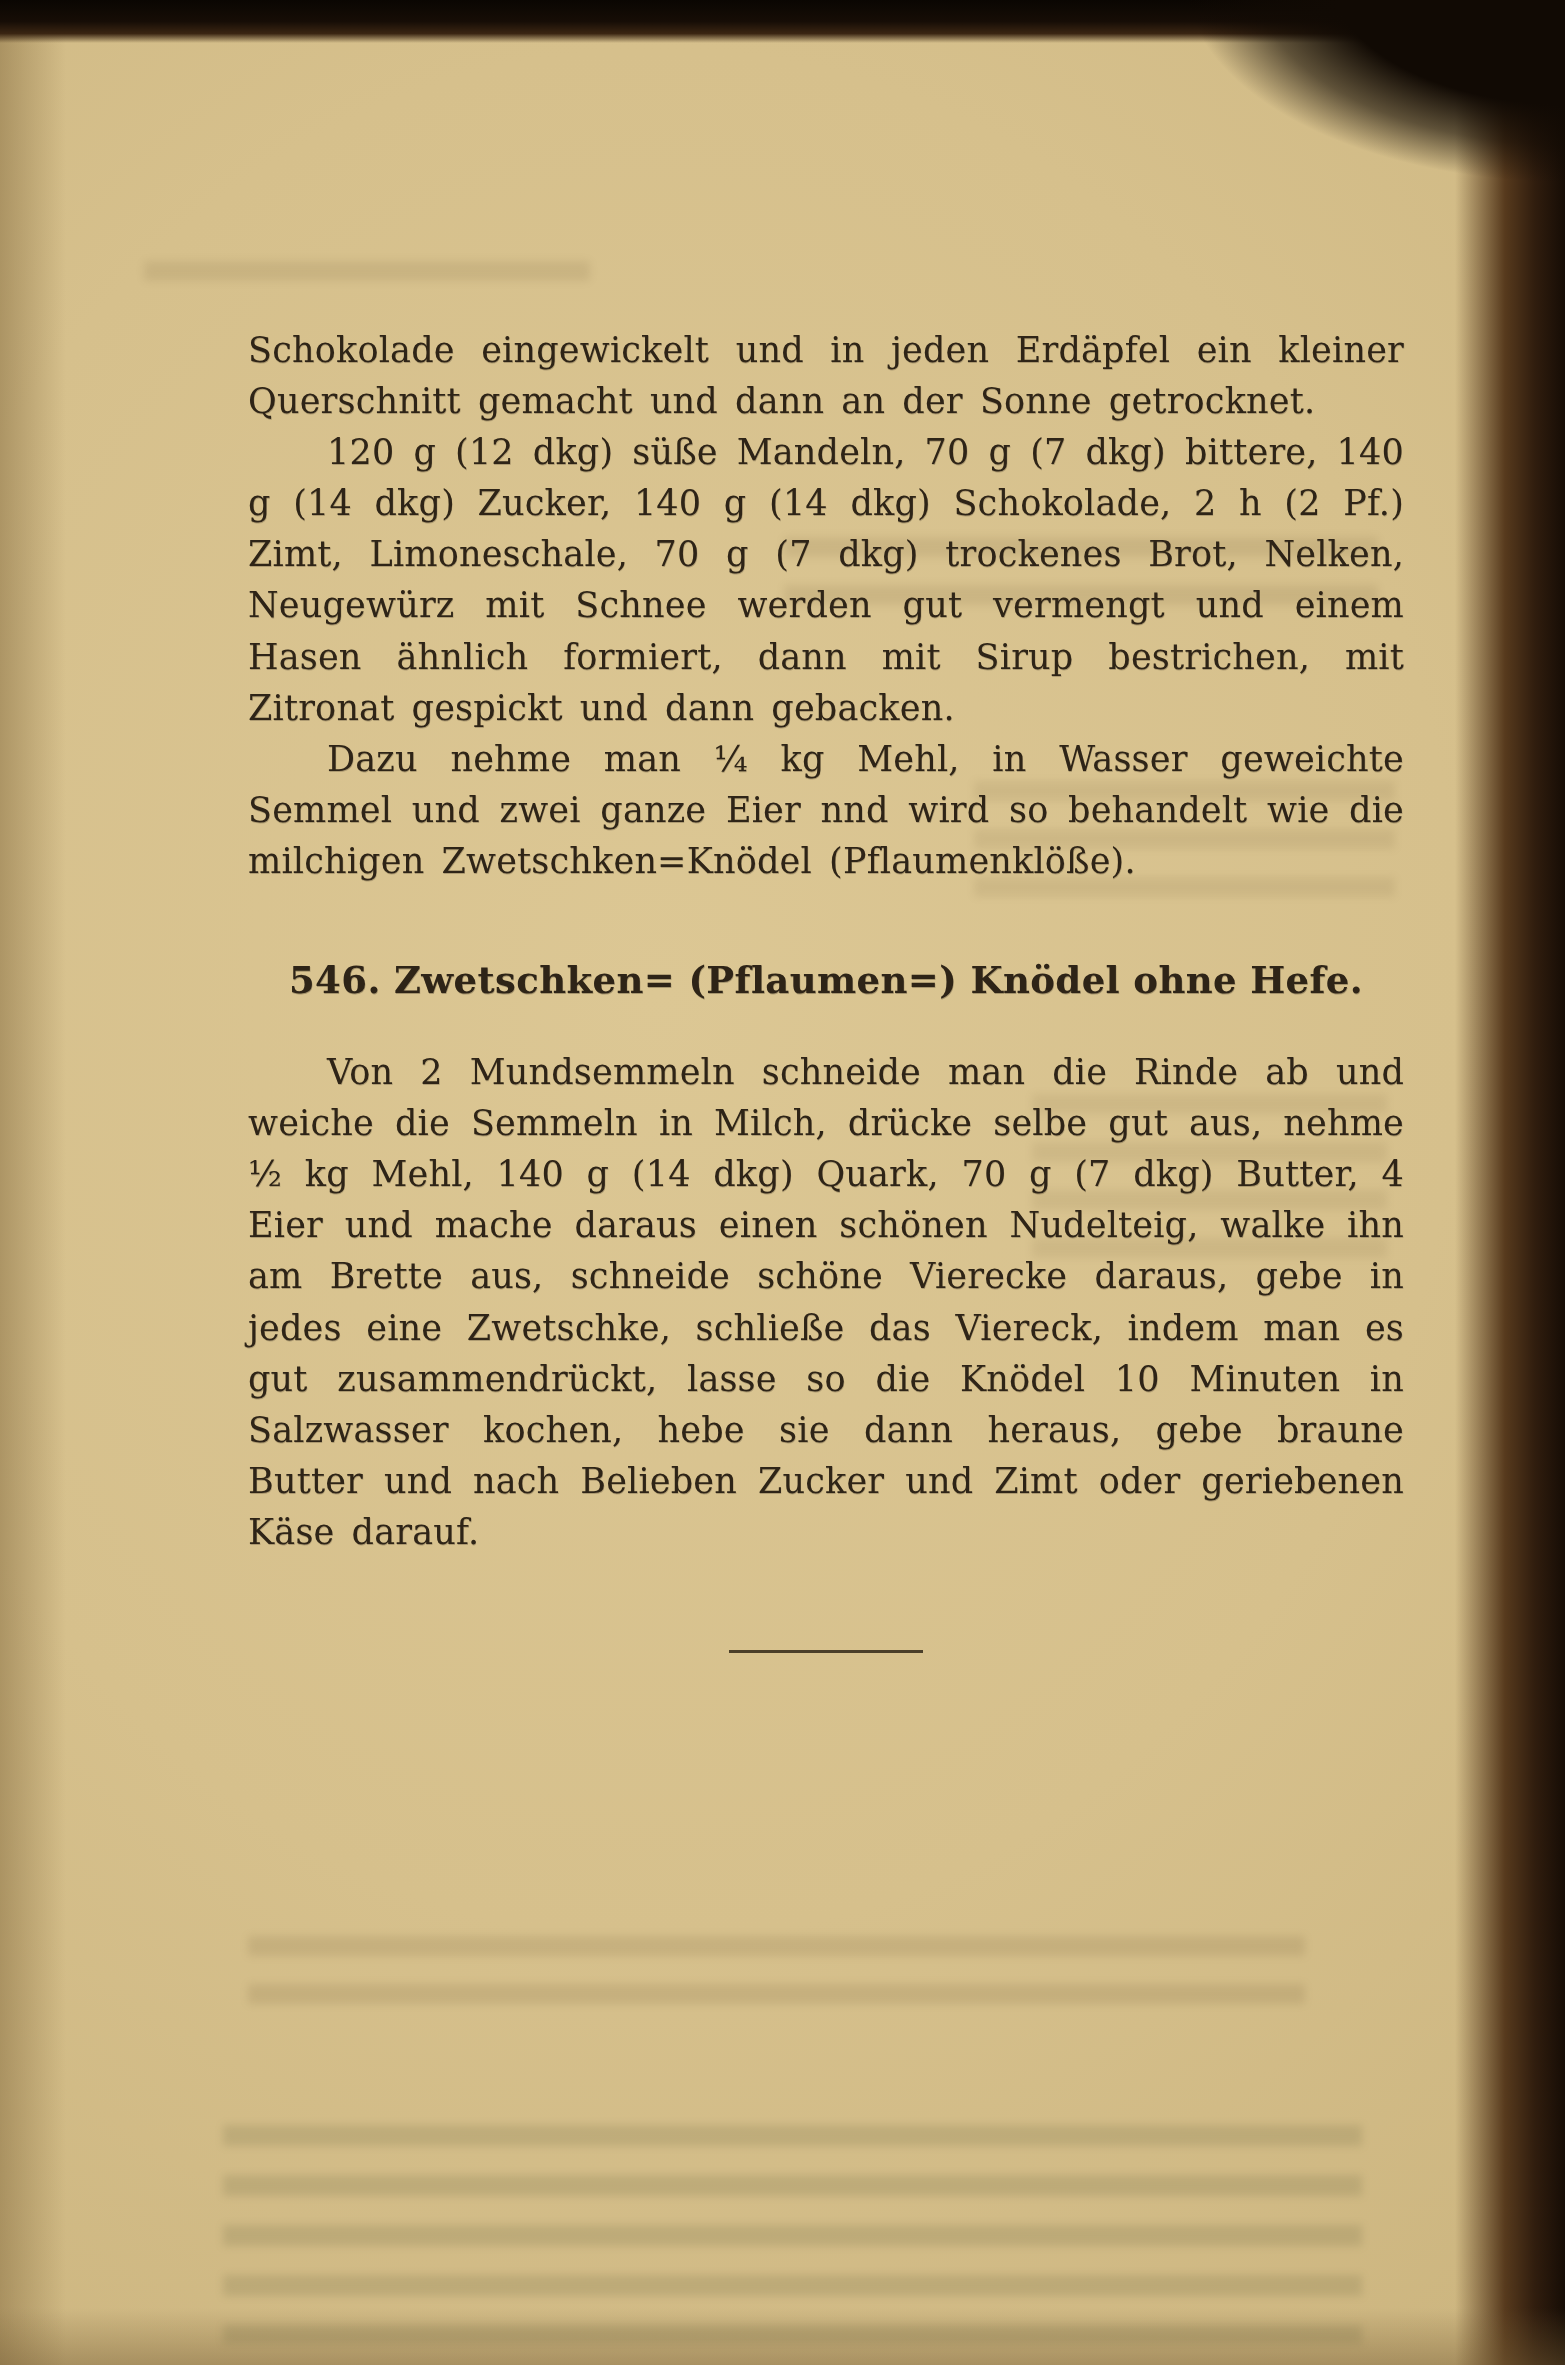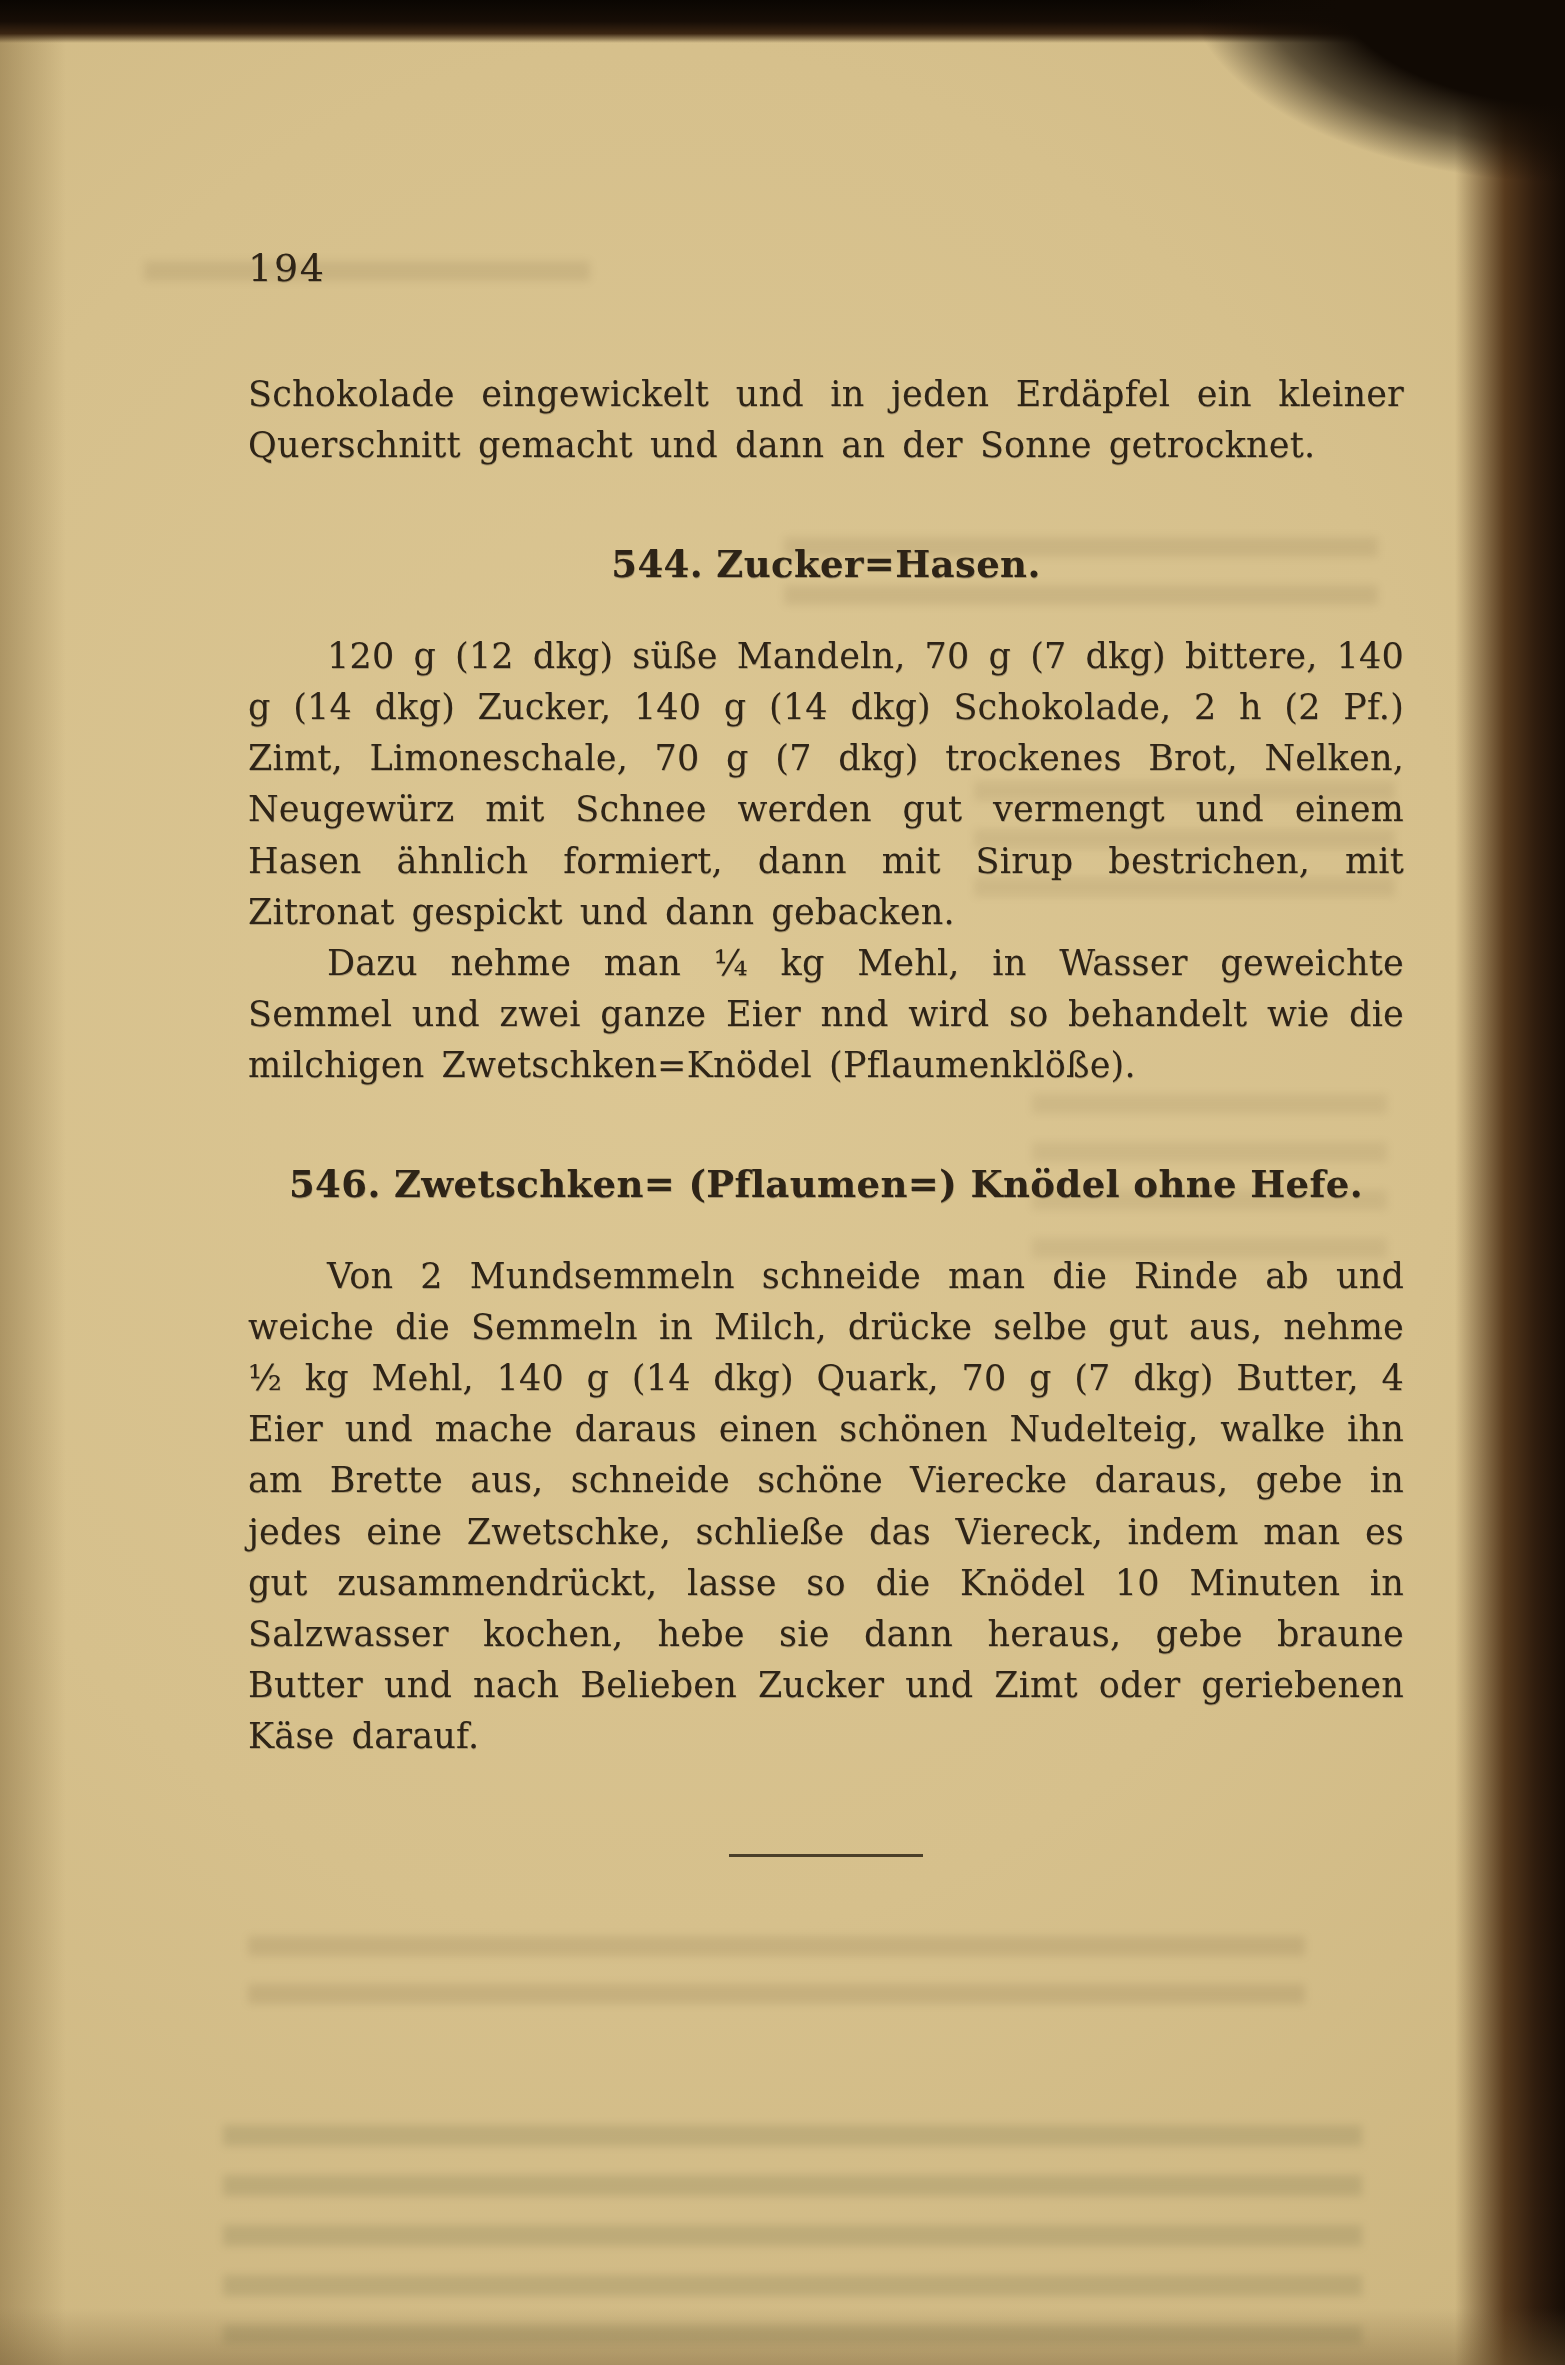--- a/index.html
+++ b/index.html
@@ -129,26 +129,24 @@
 
   <div class="bleed bleed-1"></div>
   <div class="bleed bleed-2"></div>
   <div class="bleed bleed-3"></div>
   <div class="bleed bleed-4"></div>
   <div class="bleed bleed-5"></div>
   <div class="bleed bleed-6"></div>
 
   <main class="page">
 
-    <div class="page-number">194</div>
 
     <p class="para no-indent intro">Schokolade eingewickelt und in jeden Erdäpfel ein kleiner Querschnitt gemacht und dann an der Sonne getrocknet.</p>
 
     <section>
-      <h2 class="heading">544. Zucker=Hasen.</h2>
       <p class="para">120 g (12 dkg) süße Mandeln, 70 g (7 dkg) bittere, 140 g (14 dkg) Zucker, 140 g (14 dkg) Schokolade, 2 h (2 Pf.) Zimt, Limoneschale, 70 g (7 dkg) trockenes Brot, Nelken, Neugewürz mit Schnee werden gut vermengt und einem Hasen ähnlich formiert, dann mit Sirup bestrichen, mit Zitronat gespickt und dann gebacken.</p>
     </section>
 
     <section>
       <p class="para">Dazu nehme man ¼ kg Mehl, in Wasser geweichte Semmel und zwei ganze Eier nnd wird so behandelt wie die milchigen Zwetschken=Knödel (Pflaumenklöße).</p>
     </section>
 
     <section>
       <h2 class="heading">546. Zwetschken= (Pflaumen=) Knödel ohne Hefe.</h2>
       <p class="para">Von 2 Mundsemmeln schneide man die Rinde ab und weiche die Semmeln in Milch, drücke selbe gut aus, nehme ½ kg Mehl, 140 g (14 dkg) Quark, 70 g (7 dkg) Butter, 4 Eier und mache daraus einen schönen Nudelteig, walke ihn am Brette aus, schneide schöne Vierecke daraus, gebe in jedes eine Zwetschke, schließe das Viereck, indem man es gut zusammendrückt, lasse so die Knödel 10 Minuten in Salzwasser kochen, hebe sie dann heraus, gebe braune Butter und nach Belieben Zucker und Zimt oder geriebenen Käse darauf.</p>

